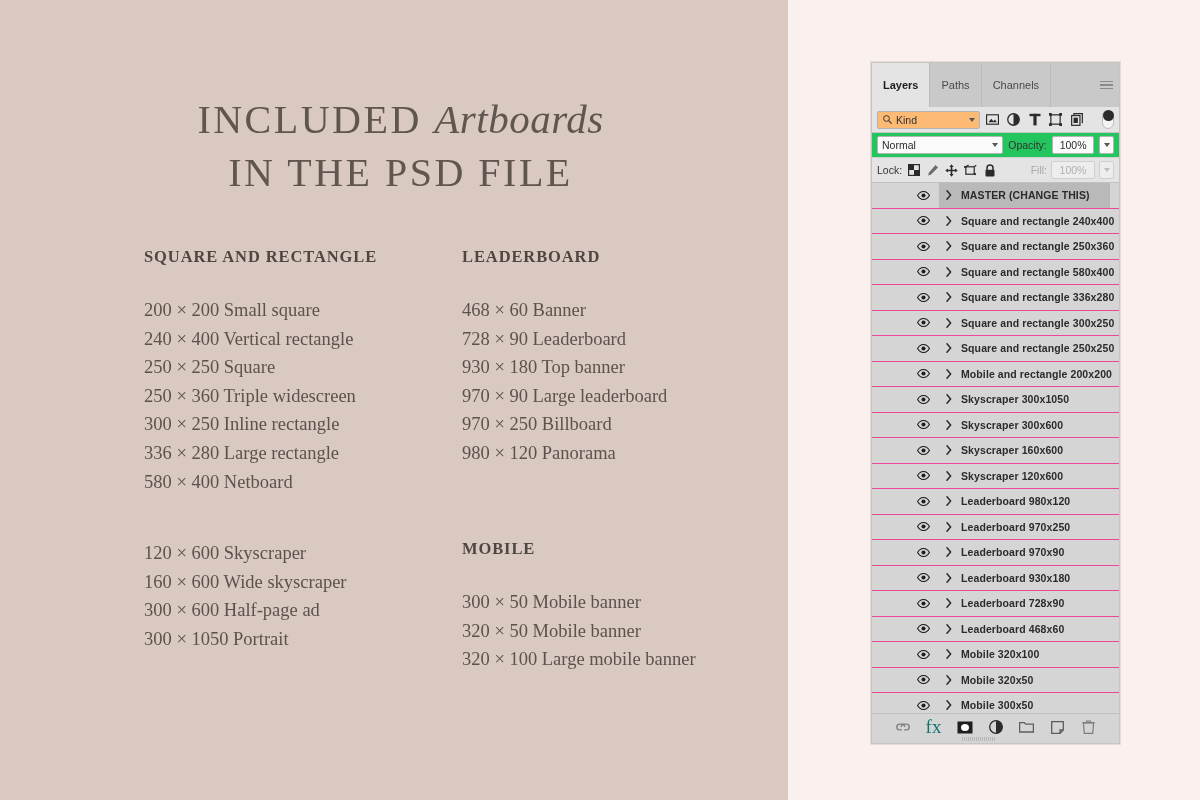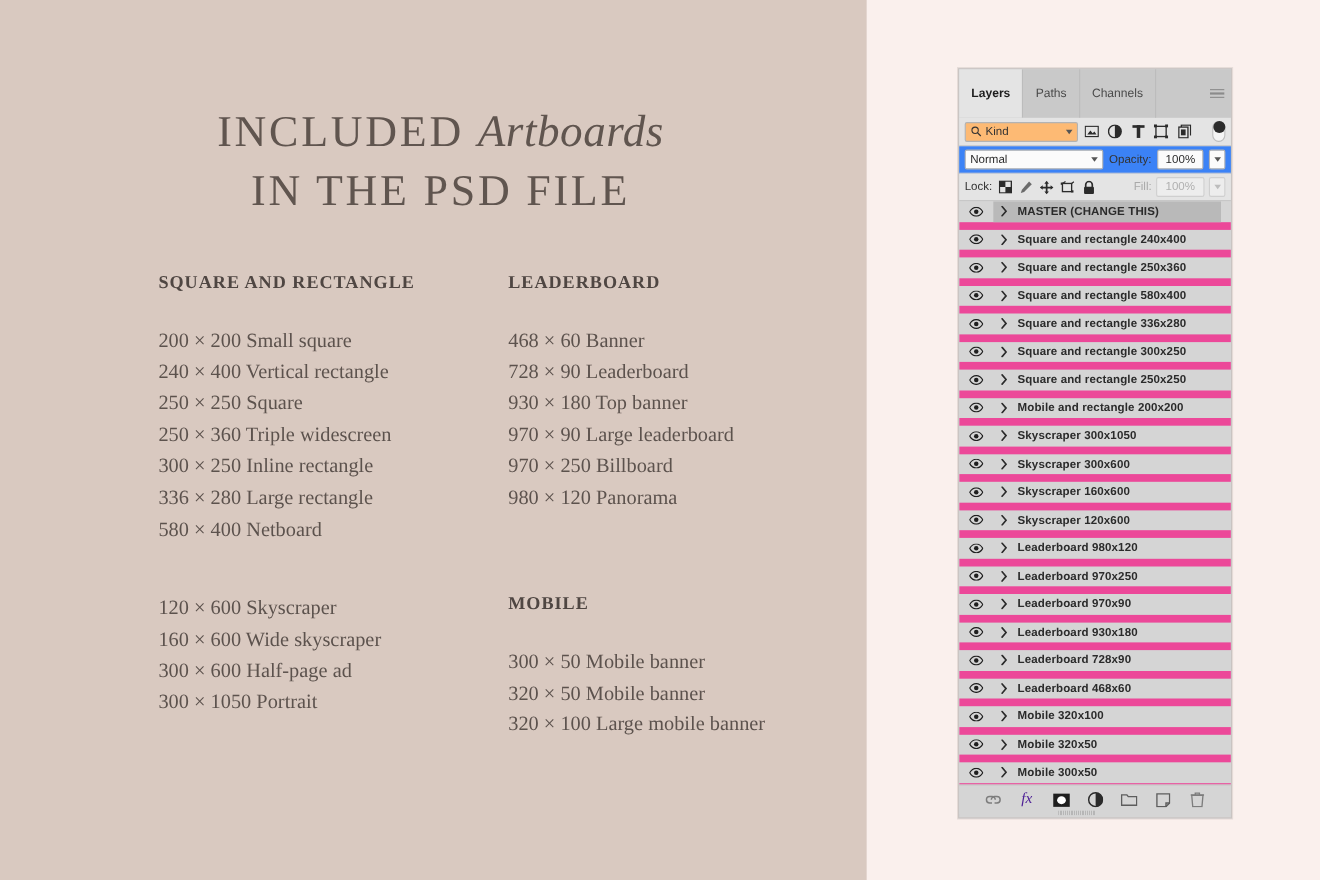--- a/index.html
+++ b/index.html
@@ -143,21 +143,21 @@
   }
   #filter-toggle .knob {
     position: absolute; left: 0px; top: -1px;
     width: 11px; height: 11px; border-radius: 50%;
     background: #2b2b2b;
   }
 
   
   #blend-row {
     height: 25px;
-    background: #3b82f6;
+    background: #22c55e;
     border-bottom: 1px solid #d0d0d0;
     display: flex; align-items: center;
     padding: 0 5px; gap: 5px;
   }
   #blend-select {
     width: 130px; height: 18px;
     background: #fbfbfb; border: 1px solid #b3b3b3; border-radius: 2px;
     display: flex; align-items: center; padding: 0 4px;
     font-size: 10.5px;
   }
@@ -206,21 +206,22 @@
   
   #layer-list {
     height: 530px;
     background: #D5D5D5;
     overflow: hidden;
     position: relative;
   }
   .layer-row {
     height: 25.5px;
     display: flex; align-items: flex-end;
-    border-bottom: 7px solid #ec4899;
+    border-bottom: 1px solid #ec4899;
+    padding-left: 36px;
   }
   .layer-row .eye-cell {
     width: 31px; height: 100%;
     display: flex; align-items: center; justify-content: center;
     flex: 0 0 31px;
   }
   .layer-row .body {
     flex: 1; height: 100%;
     display: flex; align-items: center;
     padding-left: 2px;
@@ -767,21 +768,21 @@
     </div>
 
   <div id="layers-bottom-bar">
     <span class="bottom-ico">
       <svg width="16" height="10" viewBox="0 0 18 10">
         <path d="M7 5 a3.3 3.3 0 0 1 3.3-3.3 h2.4 a3.3 3.3 0 0 1 0 6.6 h-2.4" fill="none" stroke="#7d7d7d" stroke-width="1.5"></path>
         <path d="M11 5 a3.3 3.3 0 0 0 -3.3 -3.3 h-2.4 a3.3 3.3 0 0 0 0 6.6 h2.4" fill="none" stroke="#7d7d7d" stroke-width="1.5"></path>
       </svg>
     </span>
     <span class="bottom-ico">
-      <span style="font-family:'Liberation Serif',serif;font-style:italic;font-size:14px;color:#4c1d95;">fx</span>
+      <span style="font-family:'Liberation Serif',serif;font-size:19px;color:#0f766e;">fx</span>
     </span>
     <span class="bottom-ico">
       <svg width="16" height="13" viewBox="0 0 16 13">
         <rect x="0.5" y="0.5" width="15" height="12" fill="#1f1f1f"></rect>
         <ellipse cx="8" cy="6.5" rx="4" ry="3.6" fill="#ffffff"></ellipse>
       </svg>
     </span>
     <span class="bottom-ico">
       <svg width="14" height="14" viewBox="0 0 14 14">
         <circle cx="7" cy="7" r="6.3" fill="none" stroke="#2b2b2b" stroke-width="1.3"></circle>

